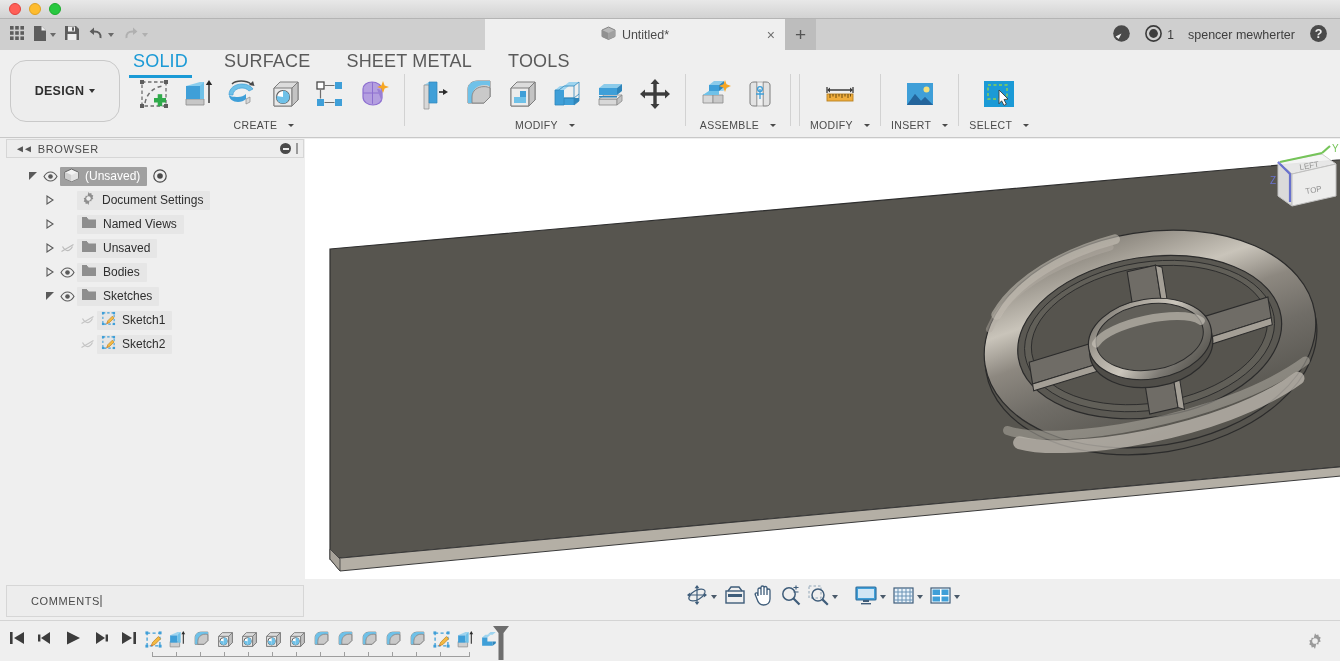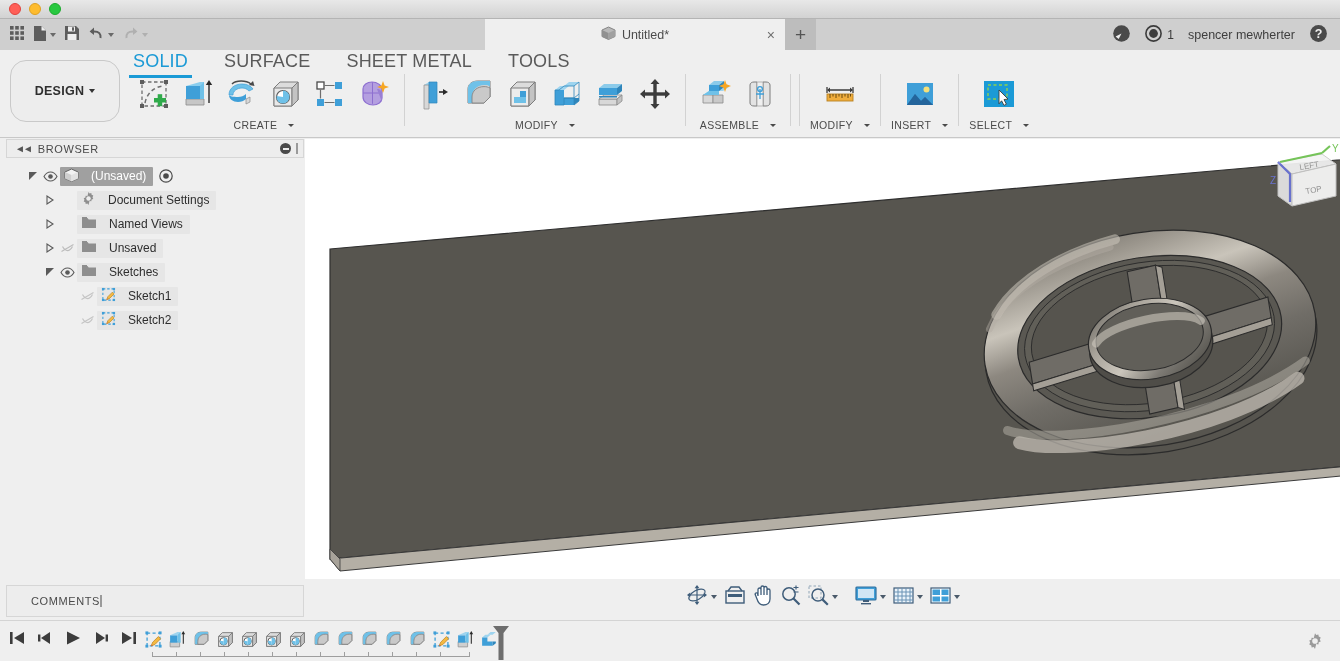--- a/index.html
+++ b/index.html
@@ -92,21 +92,21 @@
   .dot-minus::after { content:""; position:absolute; left:2.5px; top:5px; width:6px; height:1.6px; background:#ededed; }
   .dot-plus { width:11px;height:11px;border-radius:50%;background:#4a4a4a; position:relative; }
   .dot-plus::after { content:""; position:absolute; left:2.5px; top:4.7px; width:6px; height:1.6px; background:#ededed; }
   .dot-plus::before { content:""; position:absolute; left:4.7px; top:2.5px; width:1.6px; height:6px; background:#ededed; }
   .grip { width:2px; height:11px; border-left:1px solid #9a9a9a; border-right:1px solid #9a9a9a; }
 
   .tree { position:absolute; left:6px; top:164px; width:298px; }
   .node { display:flex; align-items:center; height:24px; font-size:12px; color:#2e2e2e; }
   .arrow { width:14px; display:flex; align-items:center; justify-content:center; }
   .eye { width:20px; display:flex; align-items:center; justify-content:center; }
-  .nodebody { display:flex; align-items:center; gap:12px; background:#e6e6e6; padding:2px 7px 2px 4px; border-radius:1px; height:19px; }
+  .nodebody { display:flex; align-items:center; gap:6px; background:#e6e6e6; padding:2px 7px 2px 4px; border-radius:1px; height:19px; }
   .nodebody.sel { background:#a0a0a0; color:#fff; }
   .nodetxt { line-height:1; }
 
   
   .viewport { position:absolute; left:305px; top:139px; width:1035px; height:440px; background:#fff; overflow:hidden; }
 
   
   .commentsbar {
     position:absolute; left:6px; top:585px; width:298px; height:32px;
     background:#ededed; border:1px solid #d6d6d6;
@@ -599,20 +599,42 @@
         <span>
           <svg width="16" height="13" viewBox="0 0 16 13">
               <path d="M1 2h5.5l1.2 1.6H15V12H1z" fill="#8e8e8e"></path>
               <path d="M1 1h5v1.3H1z" fill="#8e8e8e"></path>
             </svg>
         </span>
         <span class="nodetxt">Unsaved</span>
       </span>
     </div>
 
+    <div class="node" style="padding-left:37px">
+      <span class="arrow">
+        <svg width="10" height="10" viewBox="0 0 10 10">
+            <path d="M2 1v8l6-4z" fill="none" stroke="#5a5a5a" stroke-width="1.1"></path>
+          </svg>
+      </span>
+      <span class="eye">
+        <svg width="15" height="11" viewBox="0 0 15 11">
+            <path d="M7.5 1C3.5 1 1 5.5 1 5.5S3.5 10 7.5 10 14 5.5 14 5.5 11.5 1 7.5 1z" fill="none" stroke="#5a5a5a" stroke-width="1.1"></path>
+            <circle cx="7.5" cy="5.5" r="2.3" fill="#5a5a5a"></circle>
+          </svg>
+      </span>
+      <span class="nodebody">
+        <span>
+          <svg width="16" height="13" viewBox="0 0 16 13">
+              <path d="M1 2h5.5l1.2 1.6H15V12H1z" fill="#8e8e8e"></path>
+              <path d="M1 1h5v1.3H1z" fill="#8e8e8e"></path>
+            </svg>
+        </span>
+        <span class="nodetxt">Bodies</span>
+      </span>
+    </div>
 
     <div class="node" style="padding-left:37px">
       <span class="arrow">
         <svg width="10" height="10" viewBox="0 0 10 10">
             <path d="M1 1v8l8-8z" fill="#5a5a5a"></path>
           </svg>
       </span>
       <span class="eye">
         <svg width="15" height="11" viewBox="0 0 15 11">
             <path d="M7.5 1C3.5 1 1 5.5 1 5.5S3.5 10 7.5 10 14 5.5 14 5.5 11.5 1 7.5 1z" fill="none" stroke="#5a5a5a" stroke-width="1.1"></path>

